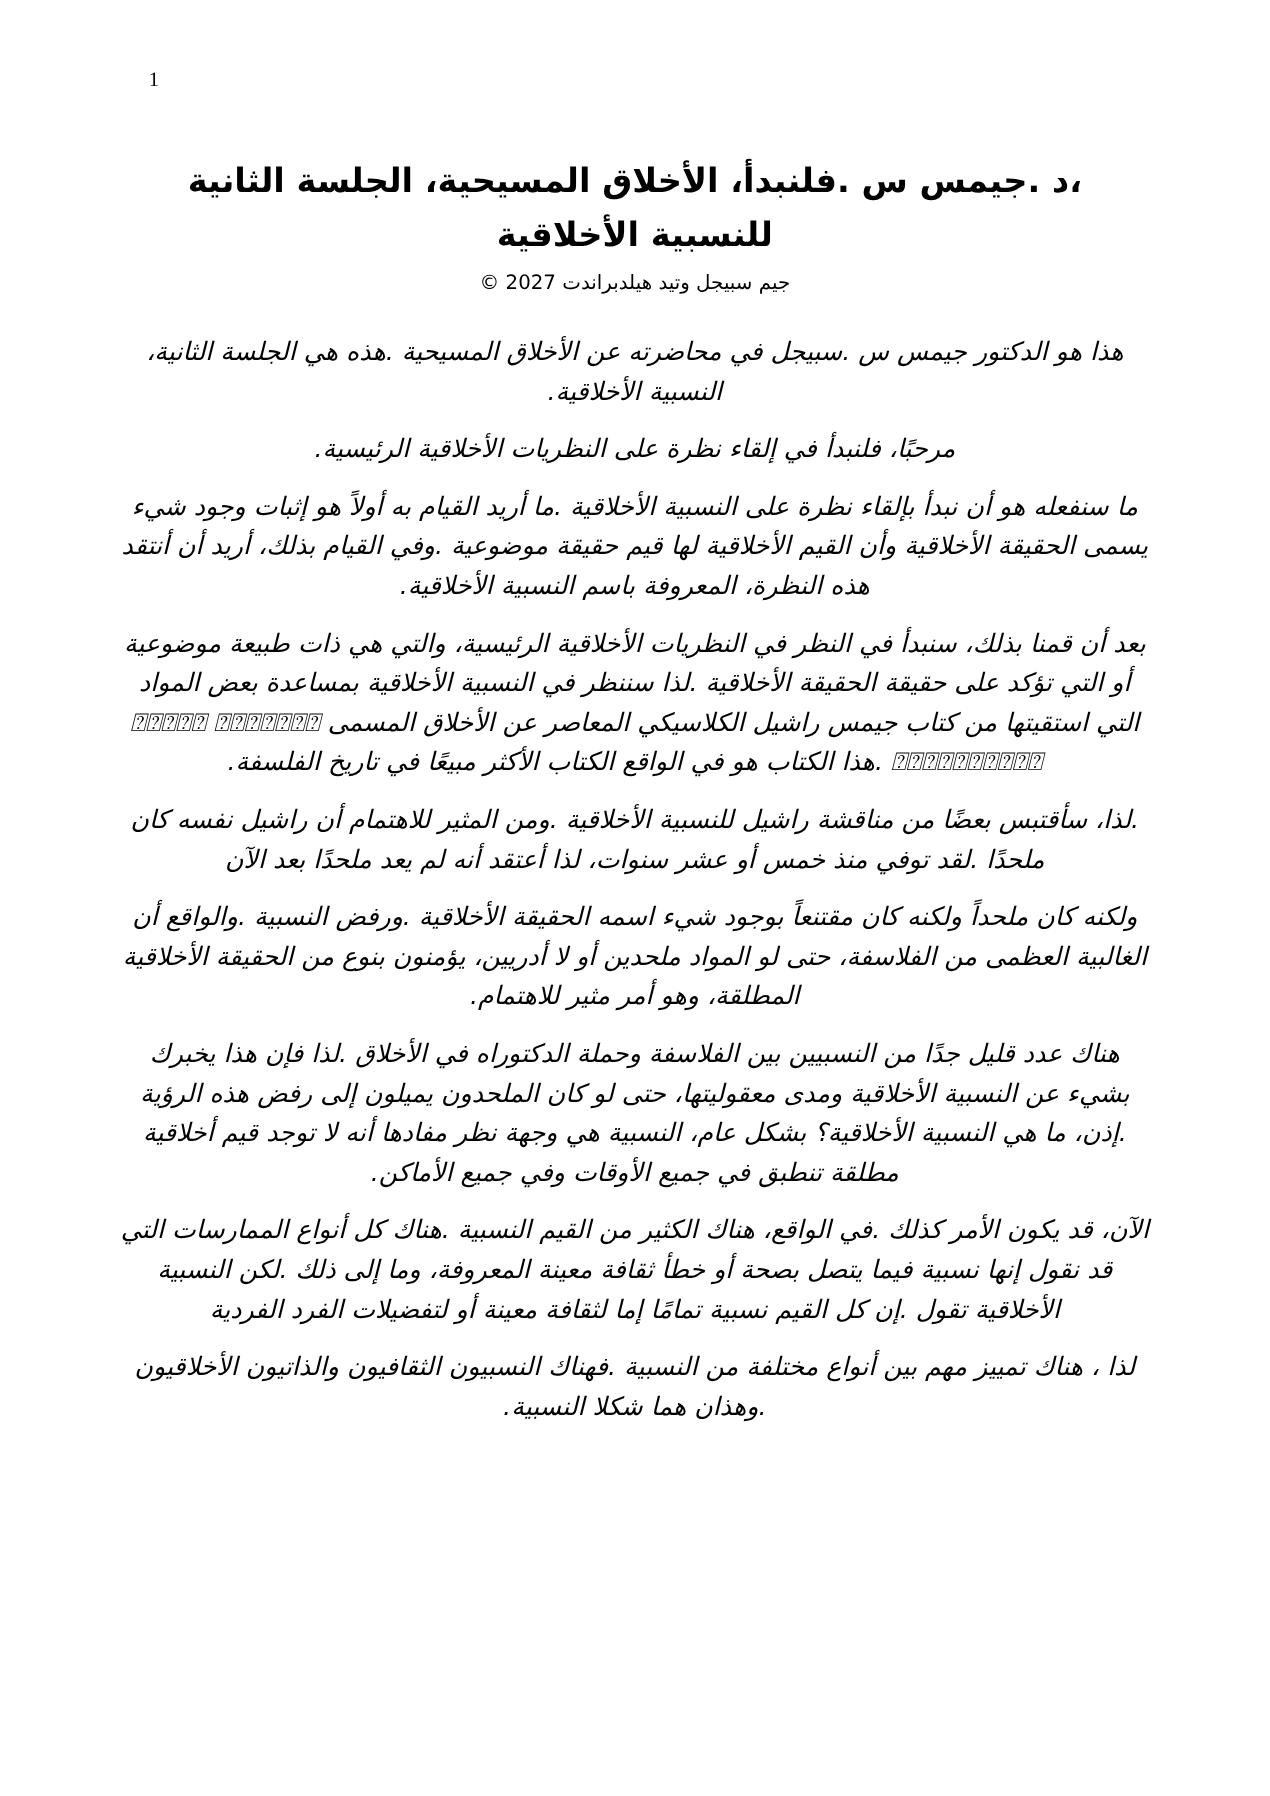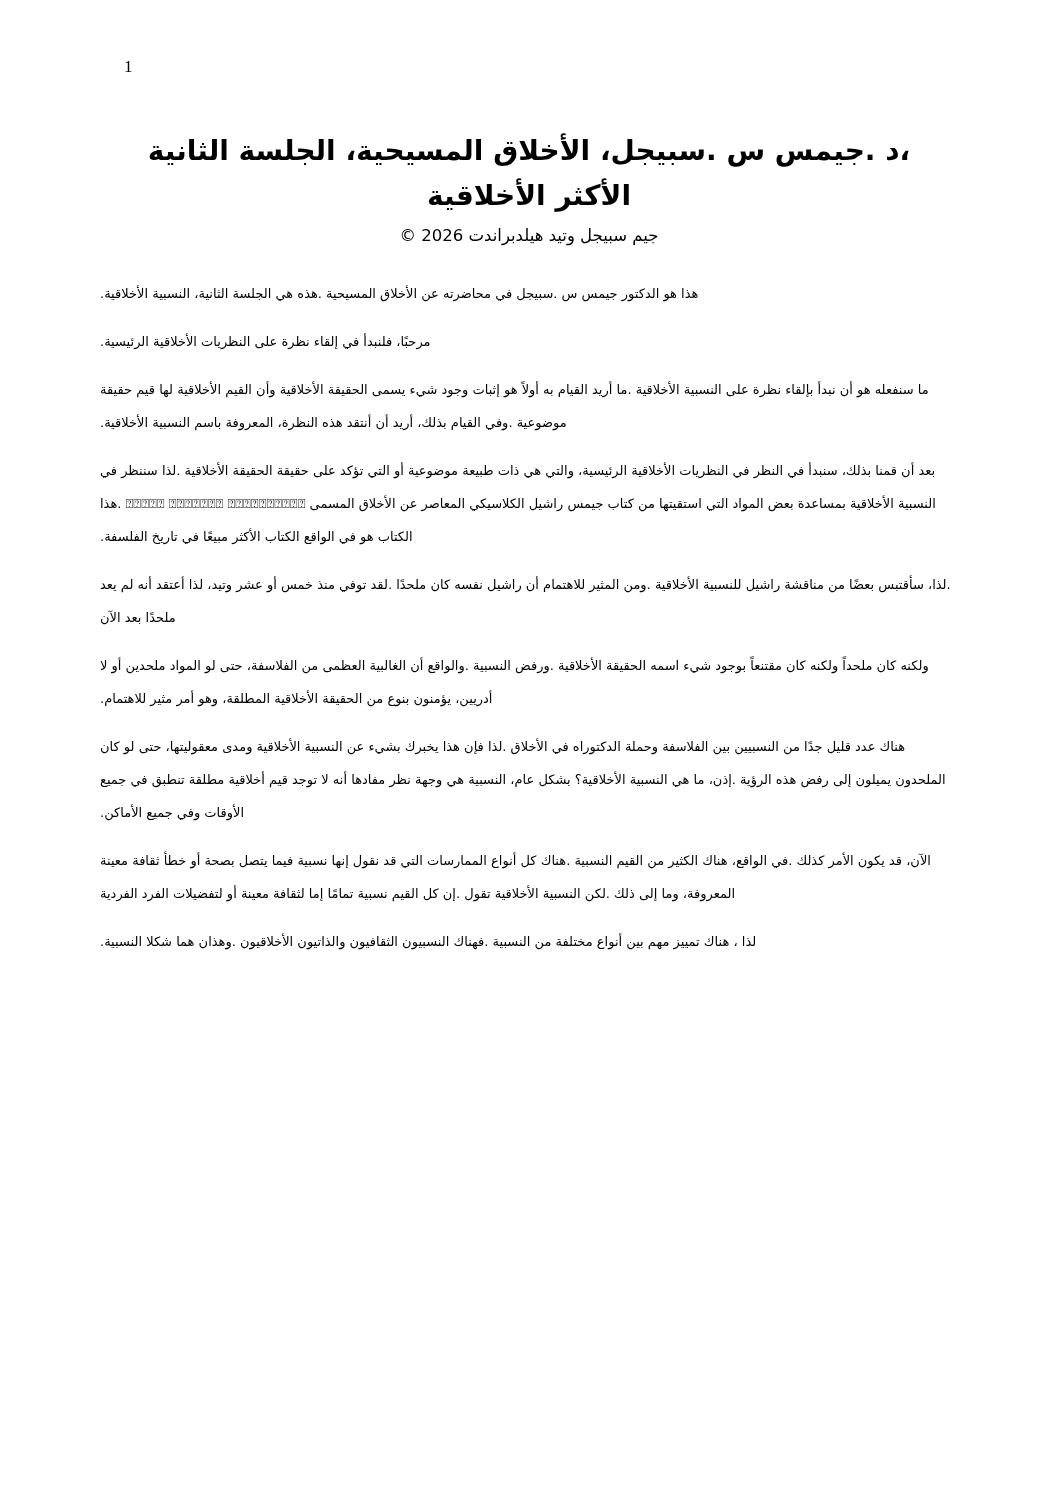--- a/index.html
+++ b/index.html
@@ -44,48 +44,49 @@
     font-size: 16.5px;
     line-height: 24px;
     margin-top: 6px;
   }
   .body-text {
     margin-top: 29px;
   }
   .body-text p {
     direction: rtl;
     unicode-bidi: plaintext;
-    text-align: left;
-    font-size: 13px;
+    text-align: center;
+    font-size: 21px;
     line-height: 33px;
     margin: 0 0 15px 0;
+    font-style: italic;
   }
 </style>
 </head>
 <body>
 
 <div class="page">
 
   <div class="page-number">1</div>
 
   <div class="content">
 
     <h1 class="title">
-      <span class="title-line">،د .جيمس س .سبيجل، الأخلاق المسيحية، الجلسة الثانية</span>
-      <span class="title-line">الأكثر الأخلاقية</span>
+      <span class="title-line">،د .جيمس س .فلنبدأ، الأخلاق المسيحية، الجلسة الثانية</span>
+      <span class="title-line">للنسبية الأخلاقية</span>
     </h1>
 
-    <div class="copyright">جيم سبيجل وتيد هيلدبراندت 2026 ©</div>
+    <div class="copyright">جيم سبيجل وتيد هيلدبراندت 2027 ©</div>
 
     <div class="body-text">
       <p>هذا هو الدكتور جيمس س .سبيجل في محاضرته عن الأخلاق المسيحية .هذه هي الجلسة الثانية، النسبية الأخلاقية.</p>
       <p>مرحبًا، فلنبدأ في إلقاء نظرة على النظريات الأخلاقية الرئيسية.</p>
       <p>ما سنفعله هو أن نبدأ بإلقاء نظرة على النسبية الأخلاقية .ما أريد القيام به أولاً هو إثبات وجود شيء يسمى الحقيقة الأخلاقية وأن القيم الأخلاقية لها قيم حقيقة موضوعية .وفي القيام بذلك، أريد أن أنتقد هذه النظرة، المعروفة باسم النسبية الأخلاقية.</p>
       <p>بعد أن قمنا بذلك، سنبدأ في النظر في النظريات الأخلاقية الرئيسية، والتي هي ذات طبيعة موضوعية أو التي تؤكد على حقيقة الحقيقة الأخلاقية .لذا سننظر في النسبية الأخلاقية بمساعدة بعض المواد التي استقيتها من كتاب جيمس راشيل الكلاسيكي المعاصر عن الأخلاق المسمى ⍰⍰⍰⍰⍰ ⍰⍰⍰⍰⍰⍰⍰ ⍰⍰⍰⍰⍰⍰⍰⍰⍰⍰ .هذا الكتاب هو في الواقع الكتاب الأكثر مبيعًا في تاريخ الفلسفة.</p>
-      <p>.لذا، سأقتبس بعضًا من مناقشة راشيل للنسبية الأخلاقية .ومن المثير للاهتمام أن راشيل نفسه كان ملحدًا .لقد توفي منذ خمس أو عشر وتيد، لذا أعتقد أنه لم يعد ملحدًا بعد الآن</p>
+      <p>.لذا، سأقتبس بعضًا من مناقشة راشيل للنسبية الأخلاقية .ومن المثير للاهتمام أن راشيل نفسه كان ملحدًا .لقد توفي منذ خمس أو عشر سنوات، لذا أعتقد أنه لم يعد ملحدًا بعد الآن</p>
       <p>ولكنه كان ملحداً ولكنه كان مقتنعاً بوجود شيء اسمه الحقيقة الأخلاقية .ورفض النسبية .والواقع أن الغالبية العظمى من الفلاسفة، حتى لو المواد ملحدين أو لا أدريين، يؤمنون بنوع من الحقيقة الأخلاقية المطلقة، وهو أمر مثير للاهتمام.</p>
       <p>هناك عدد قليل جدًا من النسبيين بين الفلاسفة وحملة الدكتوراه في الأخلاق .لذا فإن هذا يخبرك بشيء عن النسبية الأخلاقية ومدى معقوليتها، حتى لو كان الملحدون يميلون إلى رفض هذه الرؤية .إذن، ما هي النسبية الأخلاقية؟ بشكل عام، النسبية هي وجهة نظر مفادها أنه لا توجد قيم أخلاقية مطلقة تنطبق في جميع الأوقات وفي جميع الأماكن.</p>
       <p>الآن، قد يكون الأمر كذلك .في الواقع، هناك الكثير من القيم النسبية .هناك كل أنواع الممارسات التي قد نقول إنها نسبية فيما يتصل بصحة أو خطأ ثقافة معينة المعروفة، وما إلى ذلك .لكن النسبية الأخلاقية تقول .إن كل القيم نسبية تمامًا إما لثقافة معينة أو لتفضيلات الفرد الفردية</p>
       <p>لذا ، هناك تمييز مهم بين أنواع مختلفة من النسبية .فهناك النسبيون الثقافيون والذاتيون الأخلاقيون .وهذان هما شكلا النسبية.</p>
     </div>
 
   </div>
 </div>
 
 </body></html>

